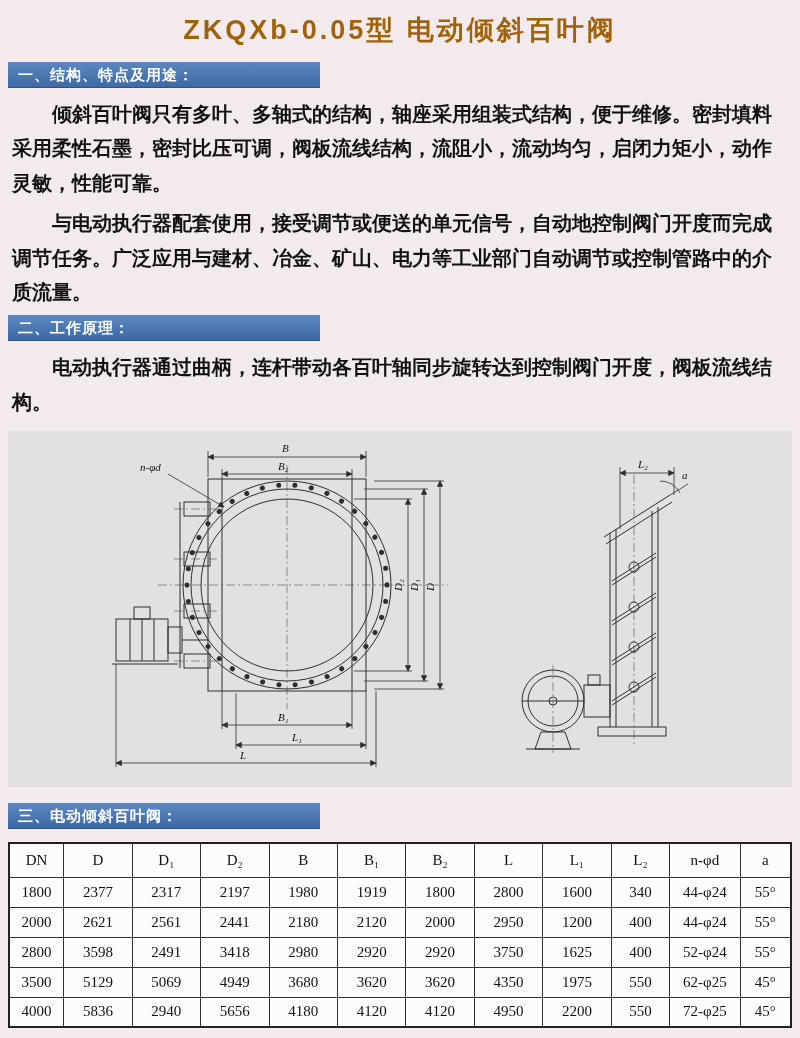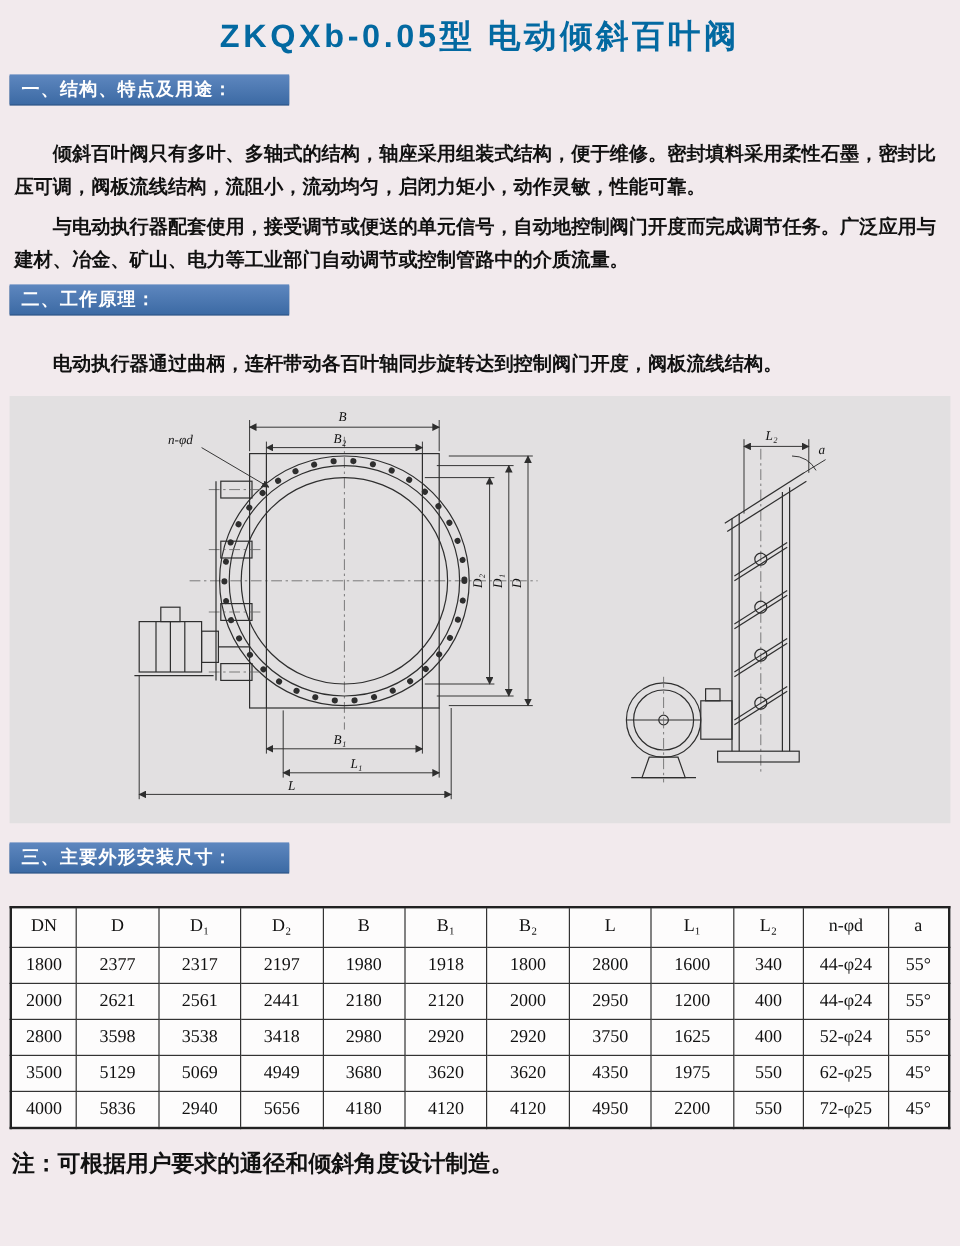--- a/index.html
+++ b/index.html
@@ -7,42 +7,42 @@
   body {
     width: 800px; height: 1038px;
     background: #f2eaed;
     font-family: "Liberation Sans", "DejaVu Sans", sans-serif;
     color: #111;
   }
   .page { width: 800px; height: 1038px; padding: 8px 8px 0; overflow: hidden; }
 
   .title {
     text-align: center;
-    color: #0369a1;
+    color: #a16207;
     font-size: 27px;
     font-weight: bold;
     letter-spacing: 3px;
     margin: 4px 0 14px;
   }
 
   .section-bar {
-    width: 233px;
+    width: 312px;
     background: linear-gradient(180deg, #5e87bf, #3c6aa4);
     color: #fff;
     font-weight: bold;
     font-size: 15px;
     line-height: 23px;
     padding: 1px 10px;
-    margin: 4px 0 28px;
+    margin: 4px 0 10px;
     letter-spacing: 1px;
     box-shadow: 0 1px 0 #2c5487;
   }
 
   .body-text {
-    font-size: 16px;
+    font-size: 20px;
     font-weight: bold;
     line-height: 1.72;
     text-indent: 2em;
     margin: 0 4px 6px;
   }
 
   .diagram {
     background: #e2e0e1;
     margin: 12px 0 16px;
     padding: 0;
@@ -236,21 +236,21 @@
           <rect class="ln" x="576" y="254" width="26" height="32"></rect>
           <rect class="ln" x="580" y="244" width="12" height="10"></rect>
           <polygon class="ln" points="533,301 557,301 563,318 527,318"></polygon>
           <line class="ln" x1="518" y1="318" x2="572" y2="318"></line>
         </g>
       </g>
     </svg>
   </div>
 
   <div class="section-bar">
-    <span>三、主要外形安装尺寸：</span>
+    <span>三、电动倾斜百叶阀：</span>
   </div>
 
   <table class="dims-table">
     <colgroup>
       <col style="width:7%">
         <col style="width:8.75%">
         <col style="width:8.75%">
         <col style="width:8.75%">
       <col style="width:8.75%">
         <col style="width:8.75%">
@@ -277,21 +277,21 @@
           <th>a</th>
         </tr>
     </thead>
     <tbody id="dims-body">
         <tr>
           <td>1800</td>
           <td>2377</td>
           <td>2317</td>
           <td>2197</td>
           <td>1980</td>
-          <td>1918</td>
+          <td>1919</td>
           <td>1800</td>
           <td>2800</td>
           <td>1600</td>
           <td>340</td>
           <td>44-φ24</td>
           <td>55°</td>
         </tr>
         <tr>
           <td>2000</td>
           <td>2621</td>
@@ -302,21 +302,21 @@
           <td>2000</td>
           <td>2950</td>
           <td>1200</td>
           <td>400</td>
           <td>44-φ24</td>
           <td>55°</td>
         </tr>
         <tr>
           <td>2800</td>
           <td>3598</td>
-          <td>3538</td>
+          <td>2491</td>
           <td>3418</td>
           <td>2980</td>
           <td>2920</td>
           <td>2920</td>
           <td>3750</td>
           <td>1625</td>
           <td>400</td>
           <td>52-φ24</td>
           <td>55°</td>
         </tr>

